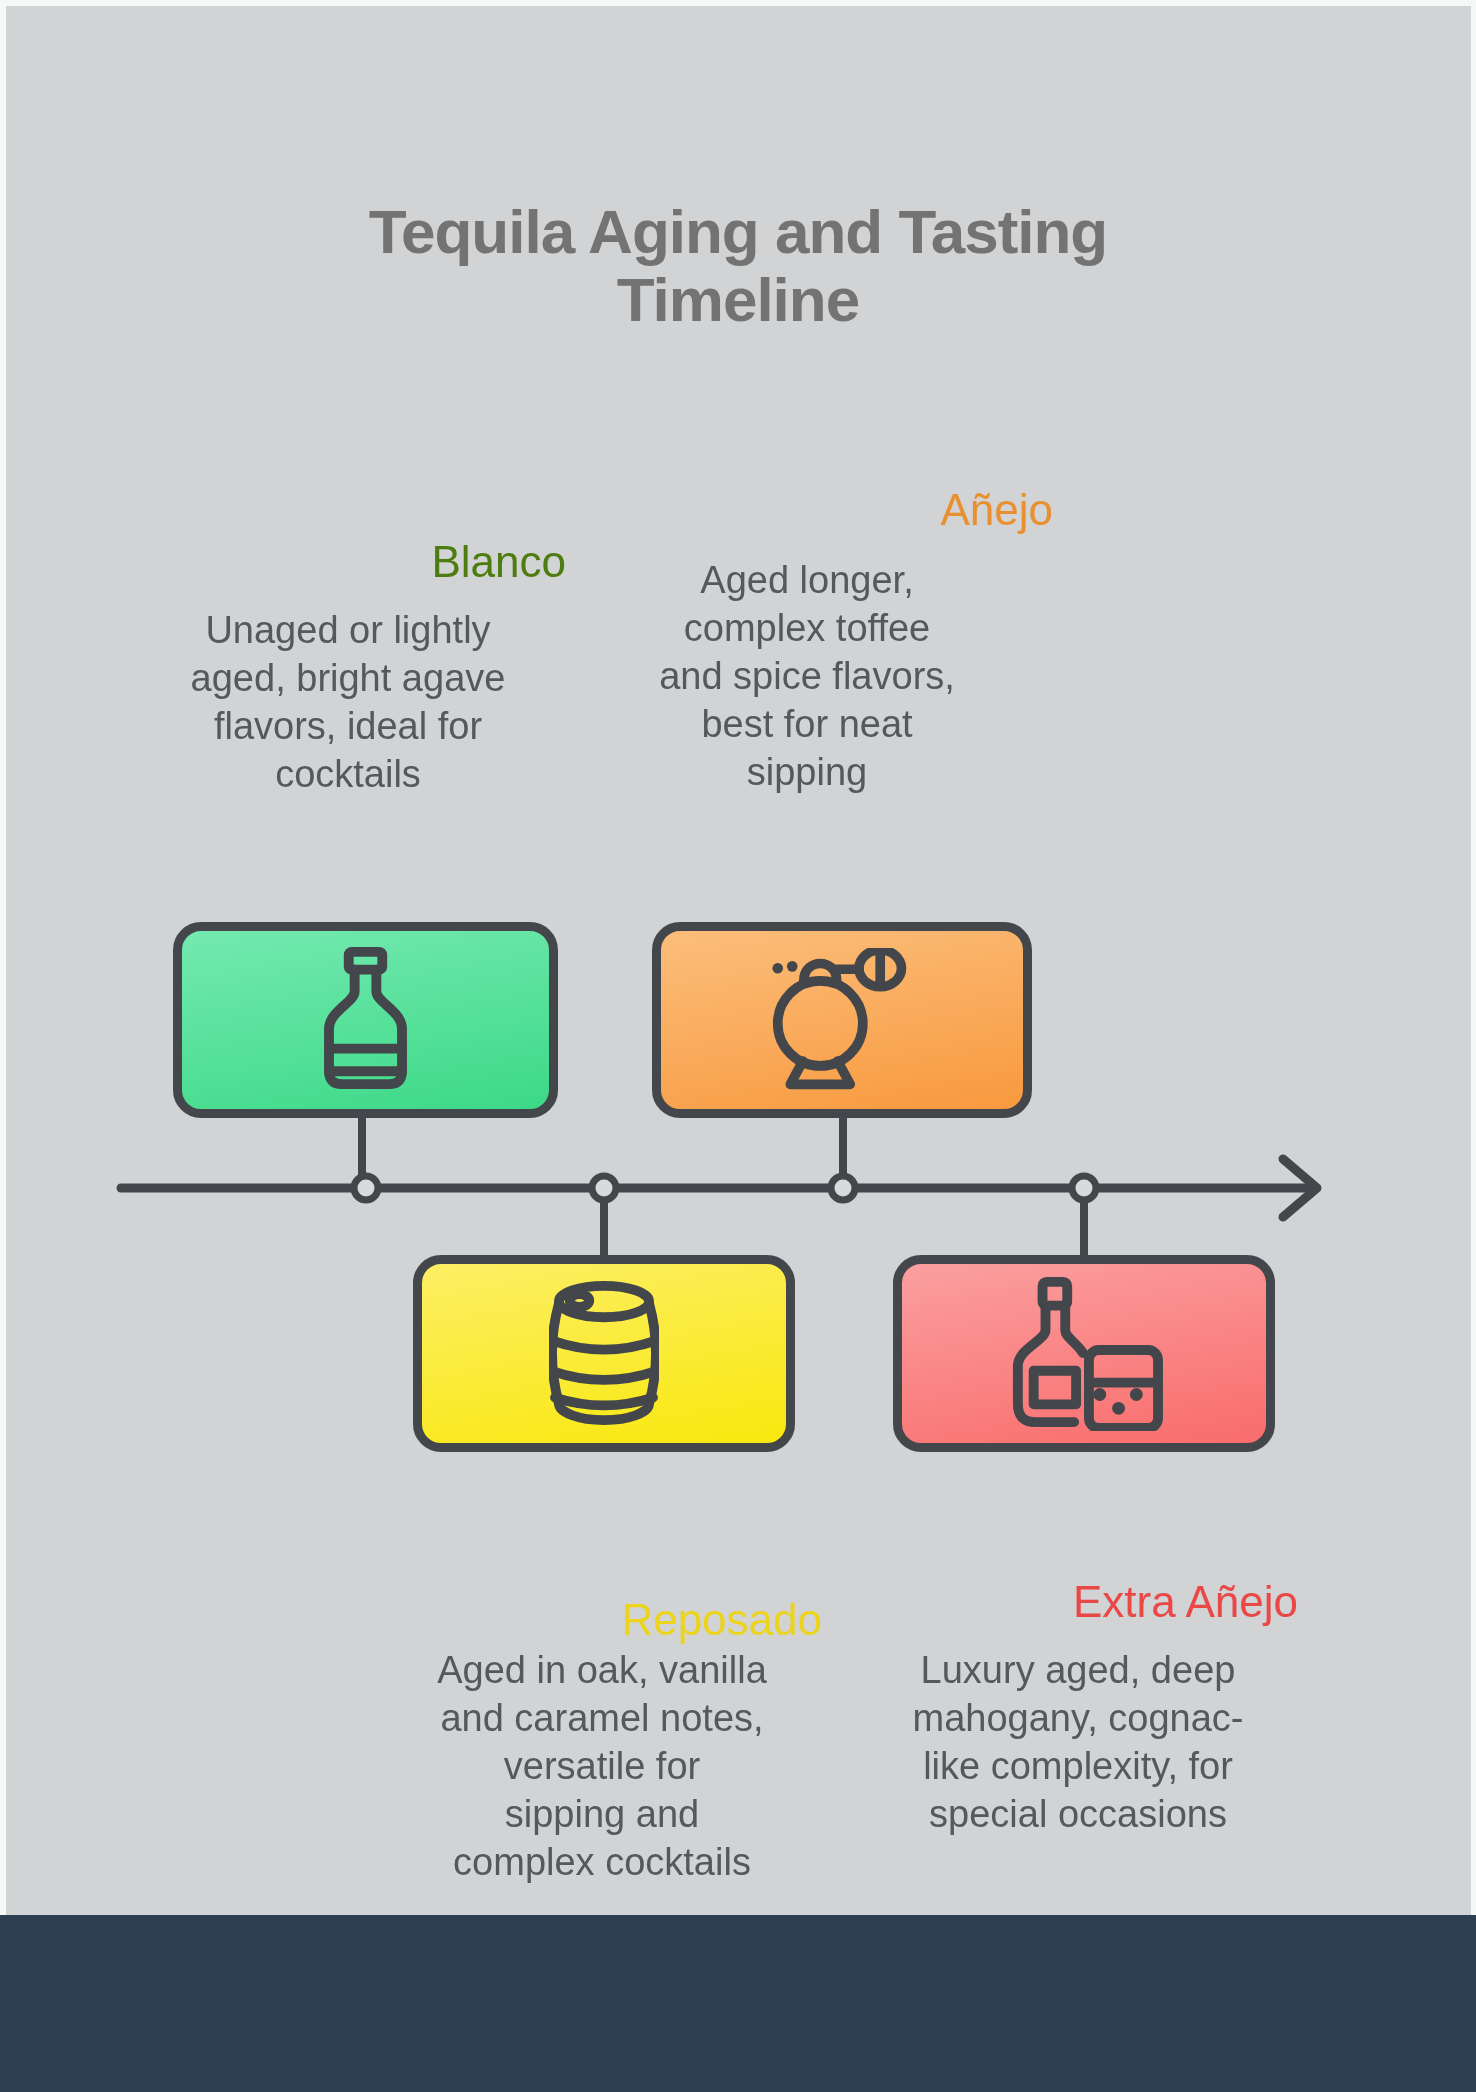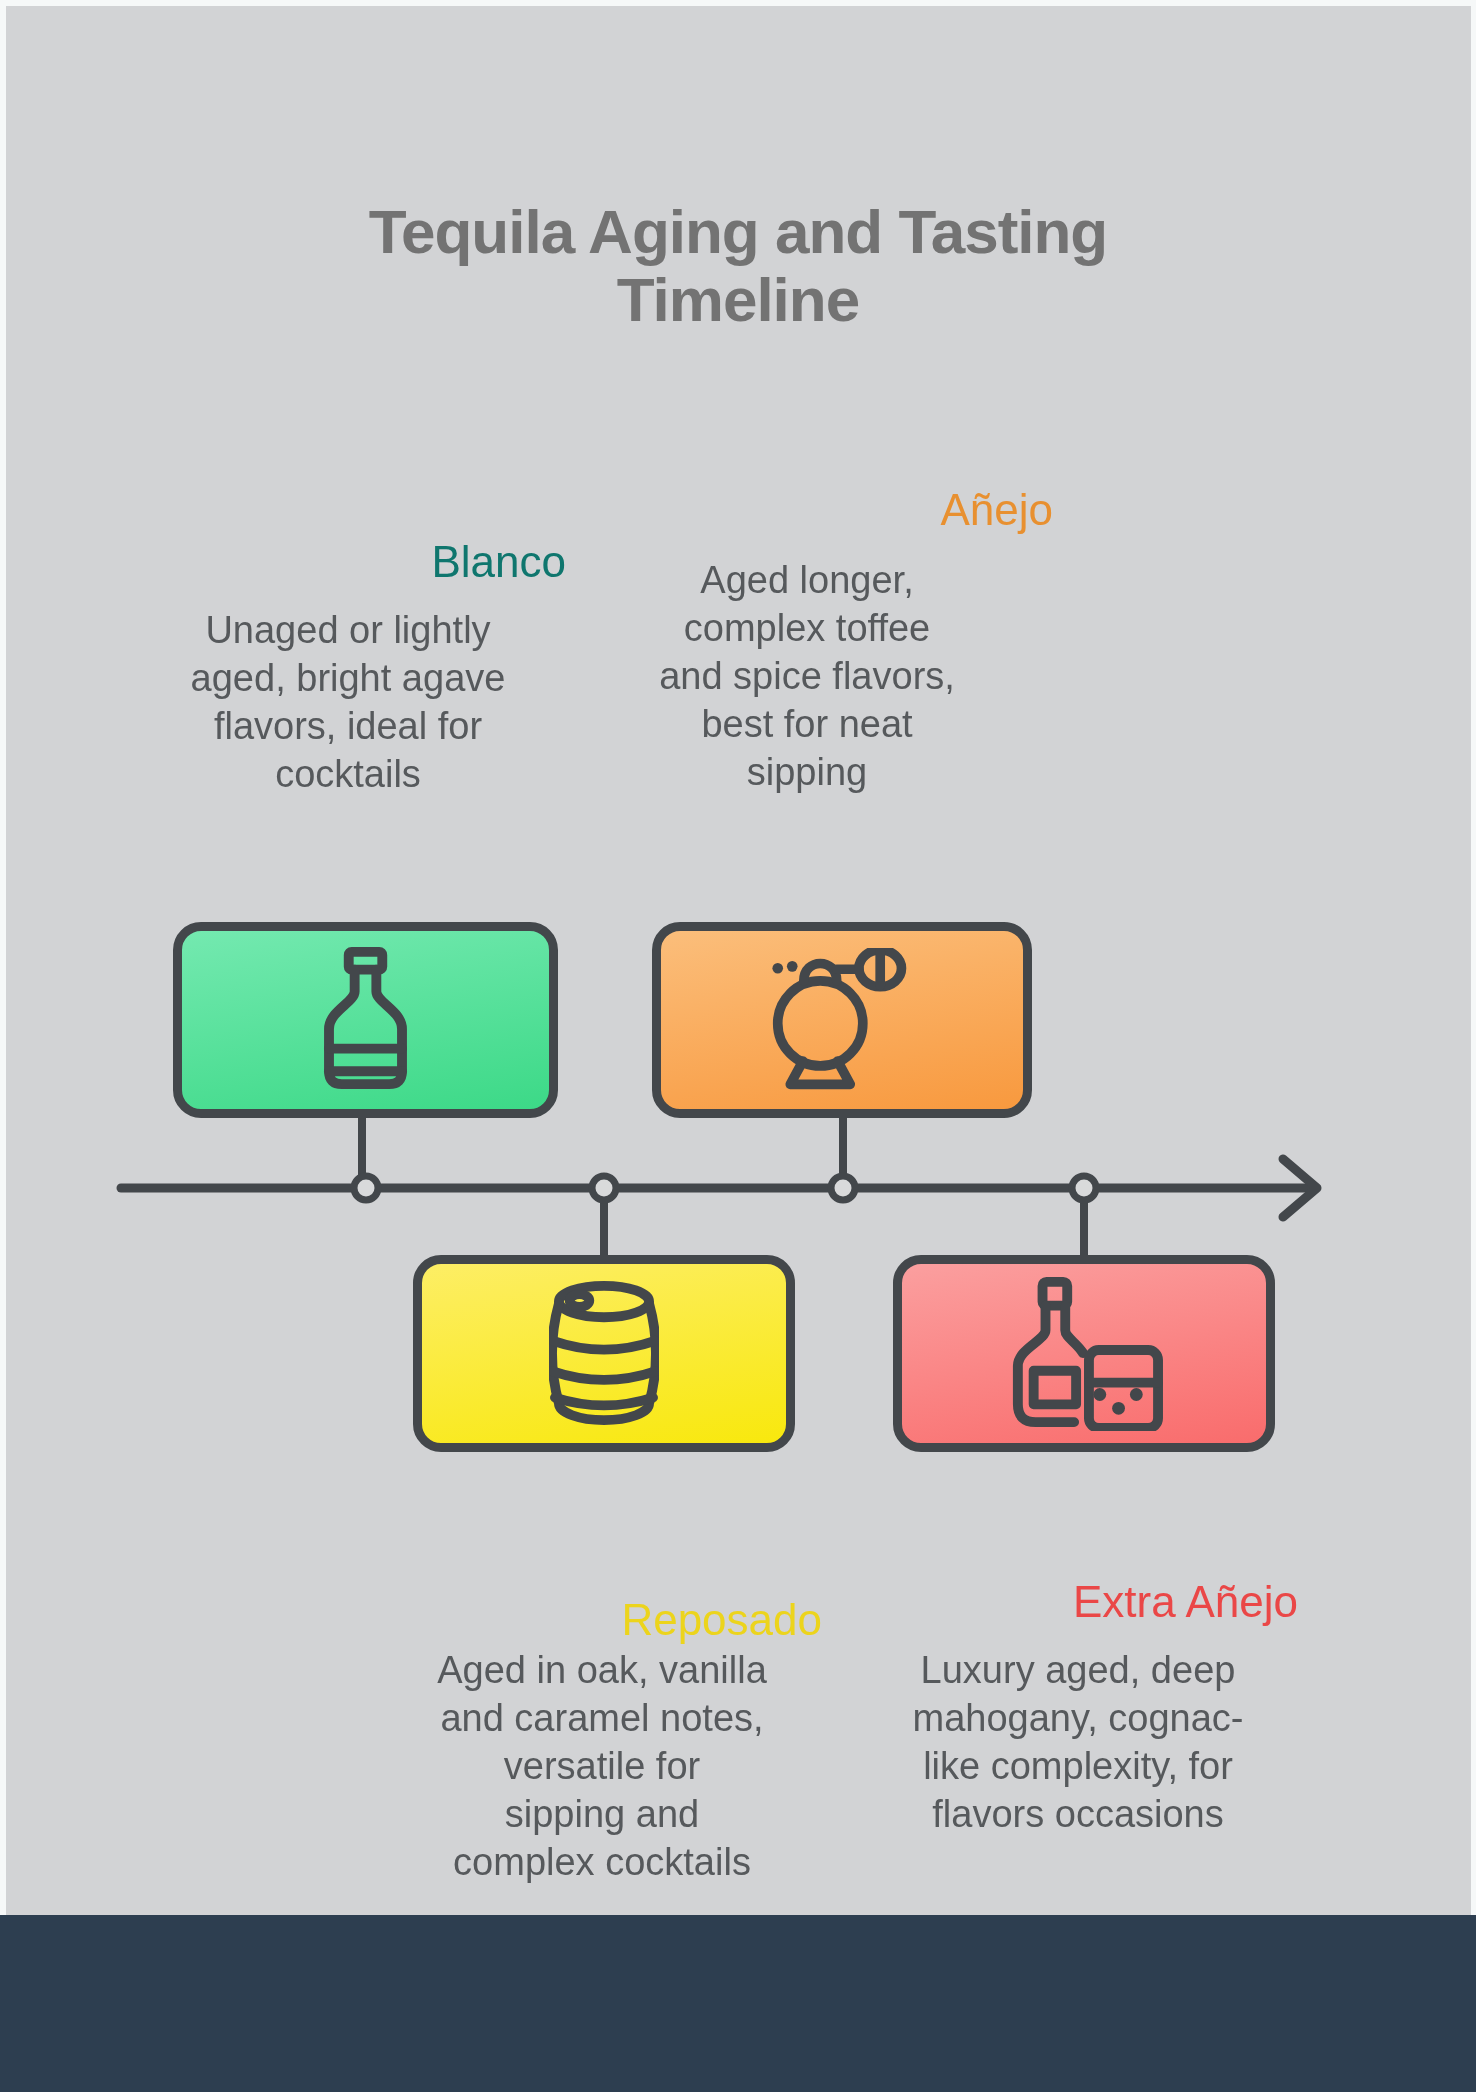--- a/index.html
+++ b/index.html
@@ -19,21 +19,21 @@
     color:#737373;white-space:pre-line;letter-spacing:-1px;
   }
   .stage-label{
     position:absolute;text-align:right;font-size:44px;line-height:1.25;
     white-space:pre-line;
   }
   .stage-desc{
     position:absolute;text-align:center;font-size:38px;line-height:48px;
     color:#56595c;white-space:pre-line;
   }
-  .label-blanco{left:166px;top:534px;width:400px;color:#0f766e;}
+  .label-blanco{left:166px;top:534px;width:400px;color:#4d7c0f;}
   .desc-blanco{left:148px;top:606px;width:400px;}
   .label-anejo{left:633px;top:482px;width:420px;color:#e89030;}
   .desc-anejo{left:597px;top:556px;width:420px;}
   .label-reposado{left:382px;top:1574px;width:440px;color:#ecd41c;margin-top:18px;}
   .desc-reposado{left:382px;top:1646px;width:440px;}
   .label-extra{left:858px;top:1574px;width:440px;color:#ea4747;}
   .desc-extra{left:858px;top:1646px;width:440px;}
   .box{
     position:absolute;border:9px solid #43474b;border-radius:28px;
     display:flex;align-items:center;justify-content:center;z-index:2;
@@ -84,21 +84,21 @@
 <div class="stage-desc desc-reposado">Aged in oak, vanilla
 and caramel notes,
 versatile for
 sipping and
 complex cocktails</div>
 
 <div class="stage-label label-extra">Extra Añejo</div>
 <div class="stage-desc desc-extra">Luxury aged, deep
 mahogany, cognac-
 like complexity, for
-flavors occasions</div>
+special occasions</div>
 
 <div class="connector conn-blanco"></div>
 <div class="connector conn-anejo"></div>
 <div class="connector conn-reposado"></div>
 <div class="connector conn-extra"></div>
 
 <div class="box box-blanco">
   <span class="icon">
     <svg width="95" height="148" viewBox="0 0 96 150" fill="none" stroke="#43474b" stroke-width="10" stroke-linecap="round" stroke-linejoin="round">
       <rect x="31" y="6" width="34" height="18" rx="3"></rect>

